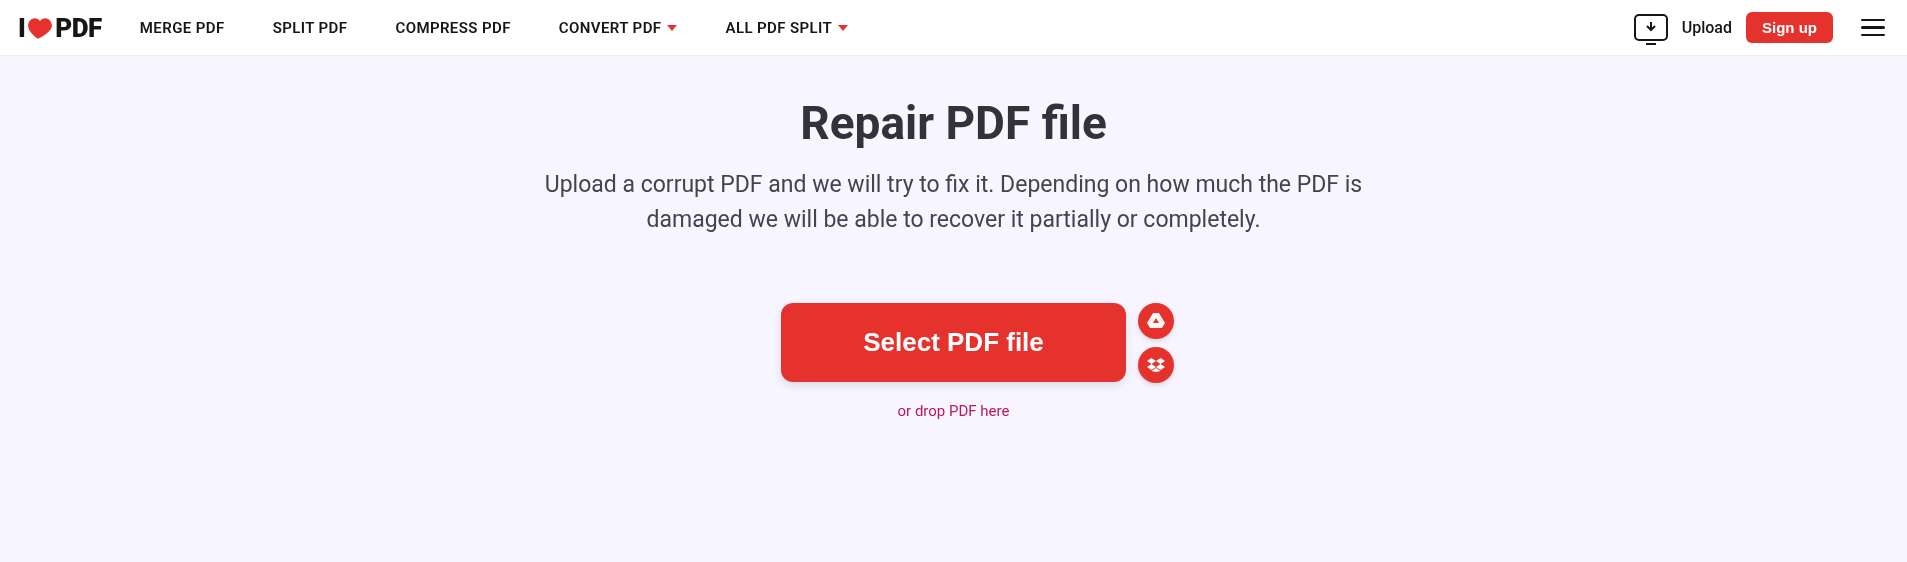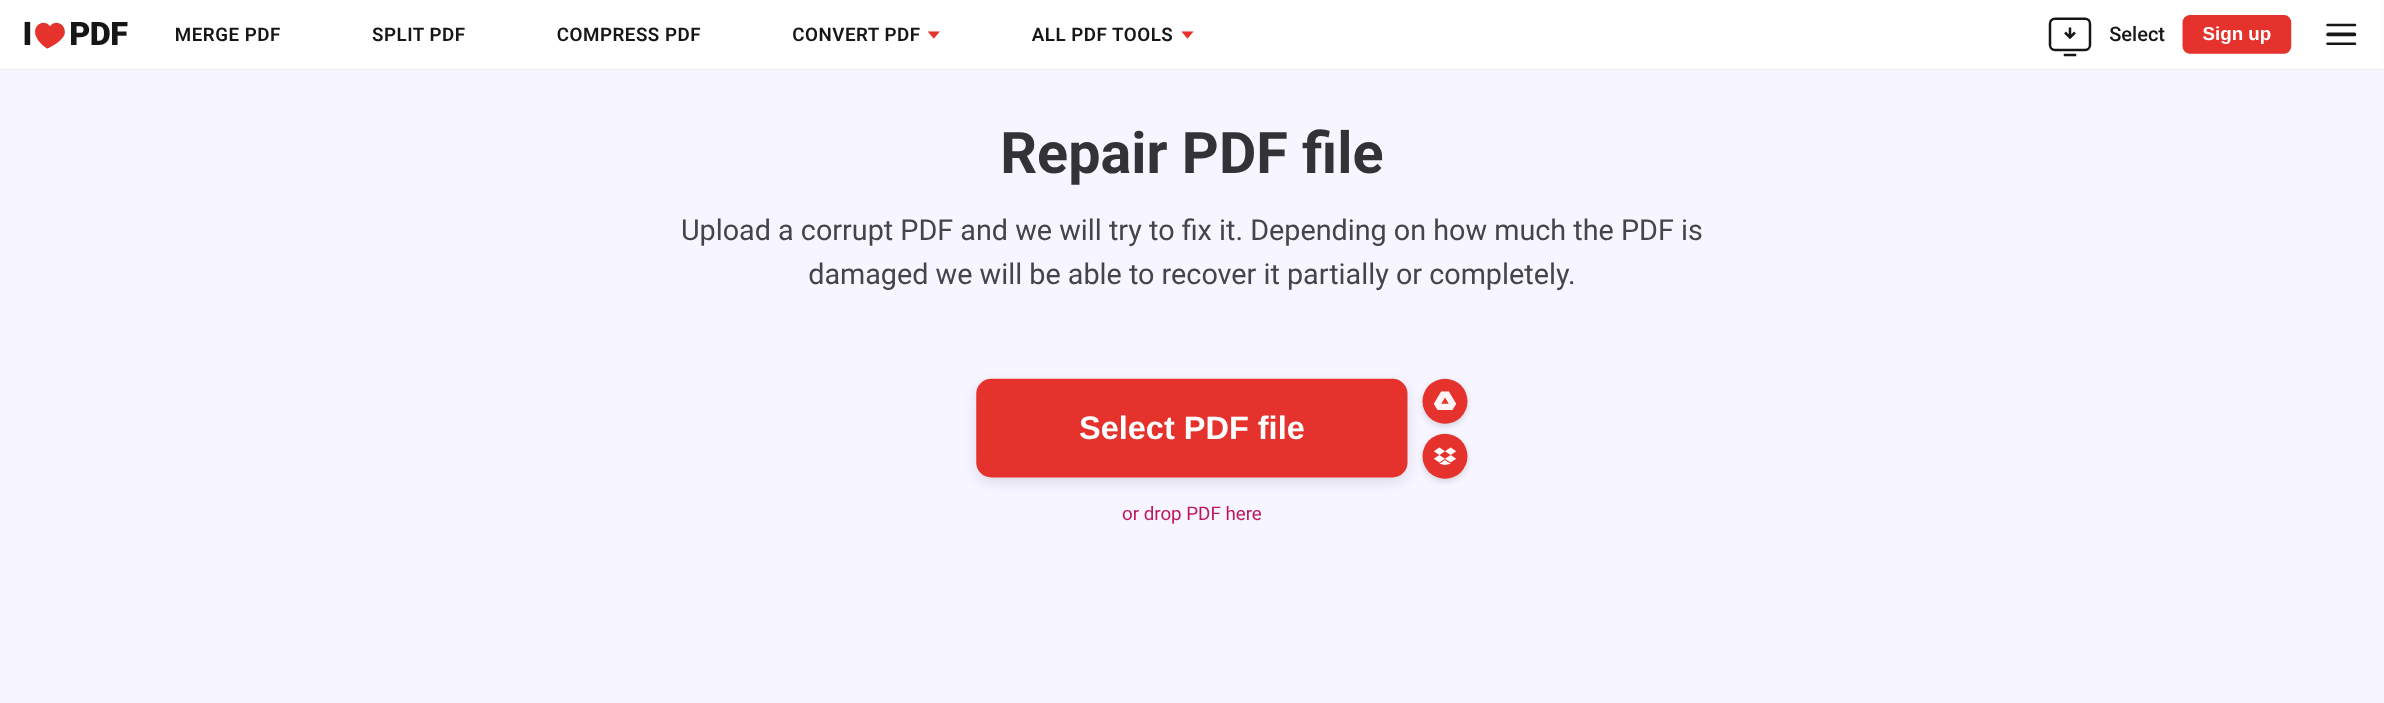--- a/index.html
+++ b/index.html
@@ -30,21 +30,21 @@
       cursor: pointer;
     }
     .logo-heart {
       color: #e5322d;
       display: inline-flex;
       margin: 0 2px;
     }
     .nav {
       display: flex;
       align-items: center;
-      gap: 73px;
+      gap: 48px;
     }
     .nav-item {
       font-size: 15px;
       font-weight: 600;
       color: #161616;
       letter-spacing: 0.4px;
       cursor: pointer;
       display: flex;
       align-items: center;
       gap: 6px;
@@ -202,38 +202,38 @@
     </div>
     <div class="nav-item">
       <span>CONVERT PDF</span>
       <span class="caret">
         <svg width="10" height="6" viewBox="0 0 10 6" fill="currentColor">
             <path d="M0 0l5 6 5-6z"></path>
           </svg>
       </span>
     </div>
     <div class="nav-item">
-      <span>ALL PDF TOOLS</span>
+      <span>ALL PDF SPLIT</span>
       <span class="caret">
         <svg width="10" height="6" viewBox="0 0 10 6" fill="currentColor">
             <path d="M0 0l5 6 5-6z"></path>
           </svg>
       </span>
     </div>
   </nav>
 
   <div class="spacer"></div>
 
   <div class="right-area">
     <div class="desktop-btn">
       <svg width="14" height="14" viewBox="0 0 14 14" fill="none" stroke="#161616" stroke-width="2">
         <path d="M7 1v8M3 5l4 4 4-4"></path>
       </svg>
     </div>
-    <span class="login-link">Select</span>
+    <span class="login-link">Upload</span>
     <button class="signup-btn">Sign up</button>
     <div class="menu-btn">
       <span></span>
         <span></span>
         <span></span>
     </div>
   </div>
 </header>
 
 <main class="main">

